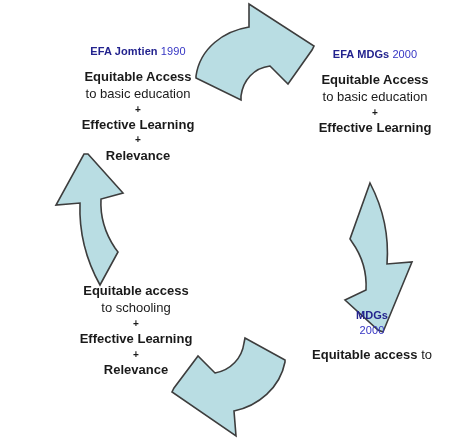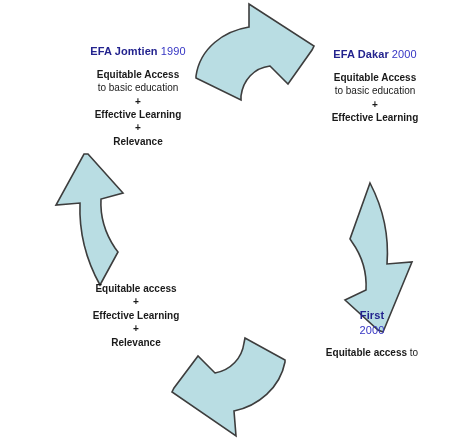--- a/index.html
+++ b/index.html
@@ -42,21 +42,21 @@
   }
   .heading-year {
     font-weight: normal;
     color: #3535c4;
     letter-spacing: 0.1px;
   }
   .heading-stacked .heading-year {
     display: block;
   }
   .body-line {
-    font-size: 10px;
+    font-size: 13px;
     color: #1a1a1a;
     white-space: nowrap;
   }
   .body-line.bold {
     font-weight: bold;
   }
   .body-line.plus {
     font-weight: bold;
     font-size: 10px;
   }
@@ -101,40 +101,41 @@
     <div class="body-line bold">Equitable Access</div>
     <div class="body-line">to basic education</div>
     <div class="body-line plus">+</div>
     <div class="body-line bold">Effective Learning</div>
     <div class="body-line plus">+</div>
     <div class="body-line bold">Relevance</div>
   </div>
 
   <div class="text-block" id="block-dakar">
     <div class="block-heading">
-      <span class="heading-name">EFA Dakar</span>
+      <span class="heading-name">EFA MDGs</span>
       <span class="heading-year">2000</span>
     </div>
     <div class="body-line bold">Equitable Access</div>
     <div class="body-line">to basic education</div>
     <div class="body-line plus">+</div>
     <div class="body-line bold">Effective Learning</div>
   </div>
 
   <div class="text-block" id="block-mdgs">
     <div class="block-heading heading-stacked">
-      <span class="heading-name">First</span>
+      <span class="heading-name">MDGs</span>
       <span class="heading-year">2000</span>
     </div>
     <div class="body-line inline-mix">
       <span class="lead">Equitable access</span><span class="tail"> to</span>
     </div>
   </div>
 
   <div class="text-block" id="block-educfirst">
     <div class="body-line bold">Equitable access</div>
+    <div class="body-line">to schooling</div>
     <div class="body-line plus">+</div>
     <div class="body-line bold">Effective Learning</div>
     <div class="body-line plus">+</div>
     <div class="body-line bold">Relevance</div>
   </div>
 
 </div>
 
 </body></html>

